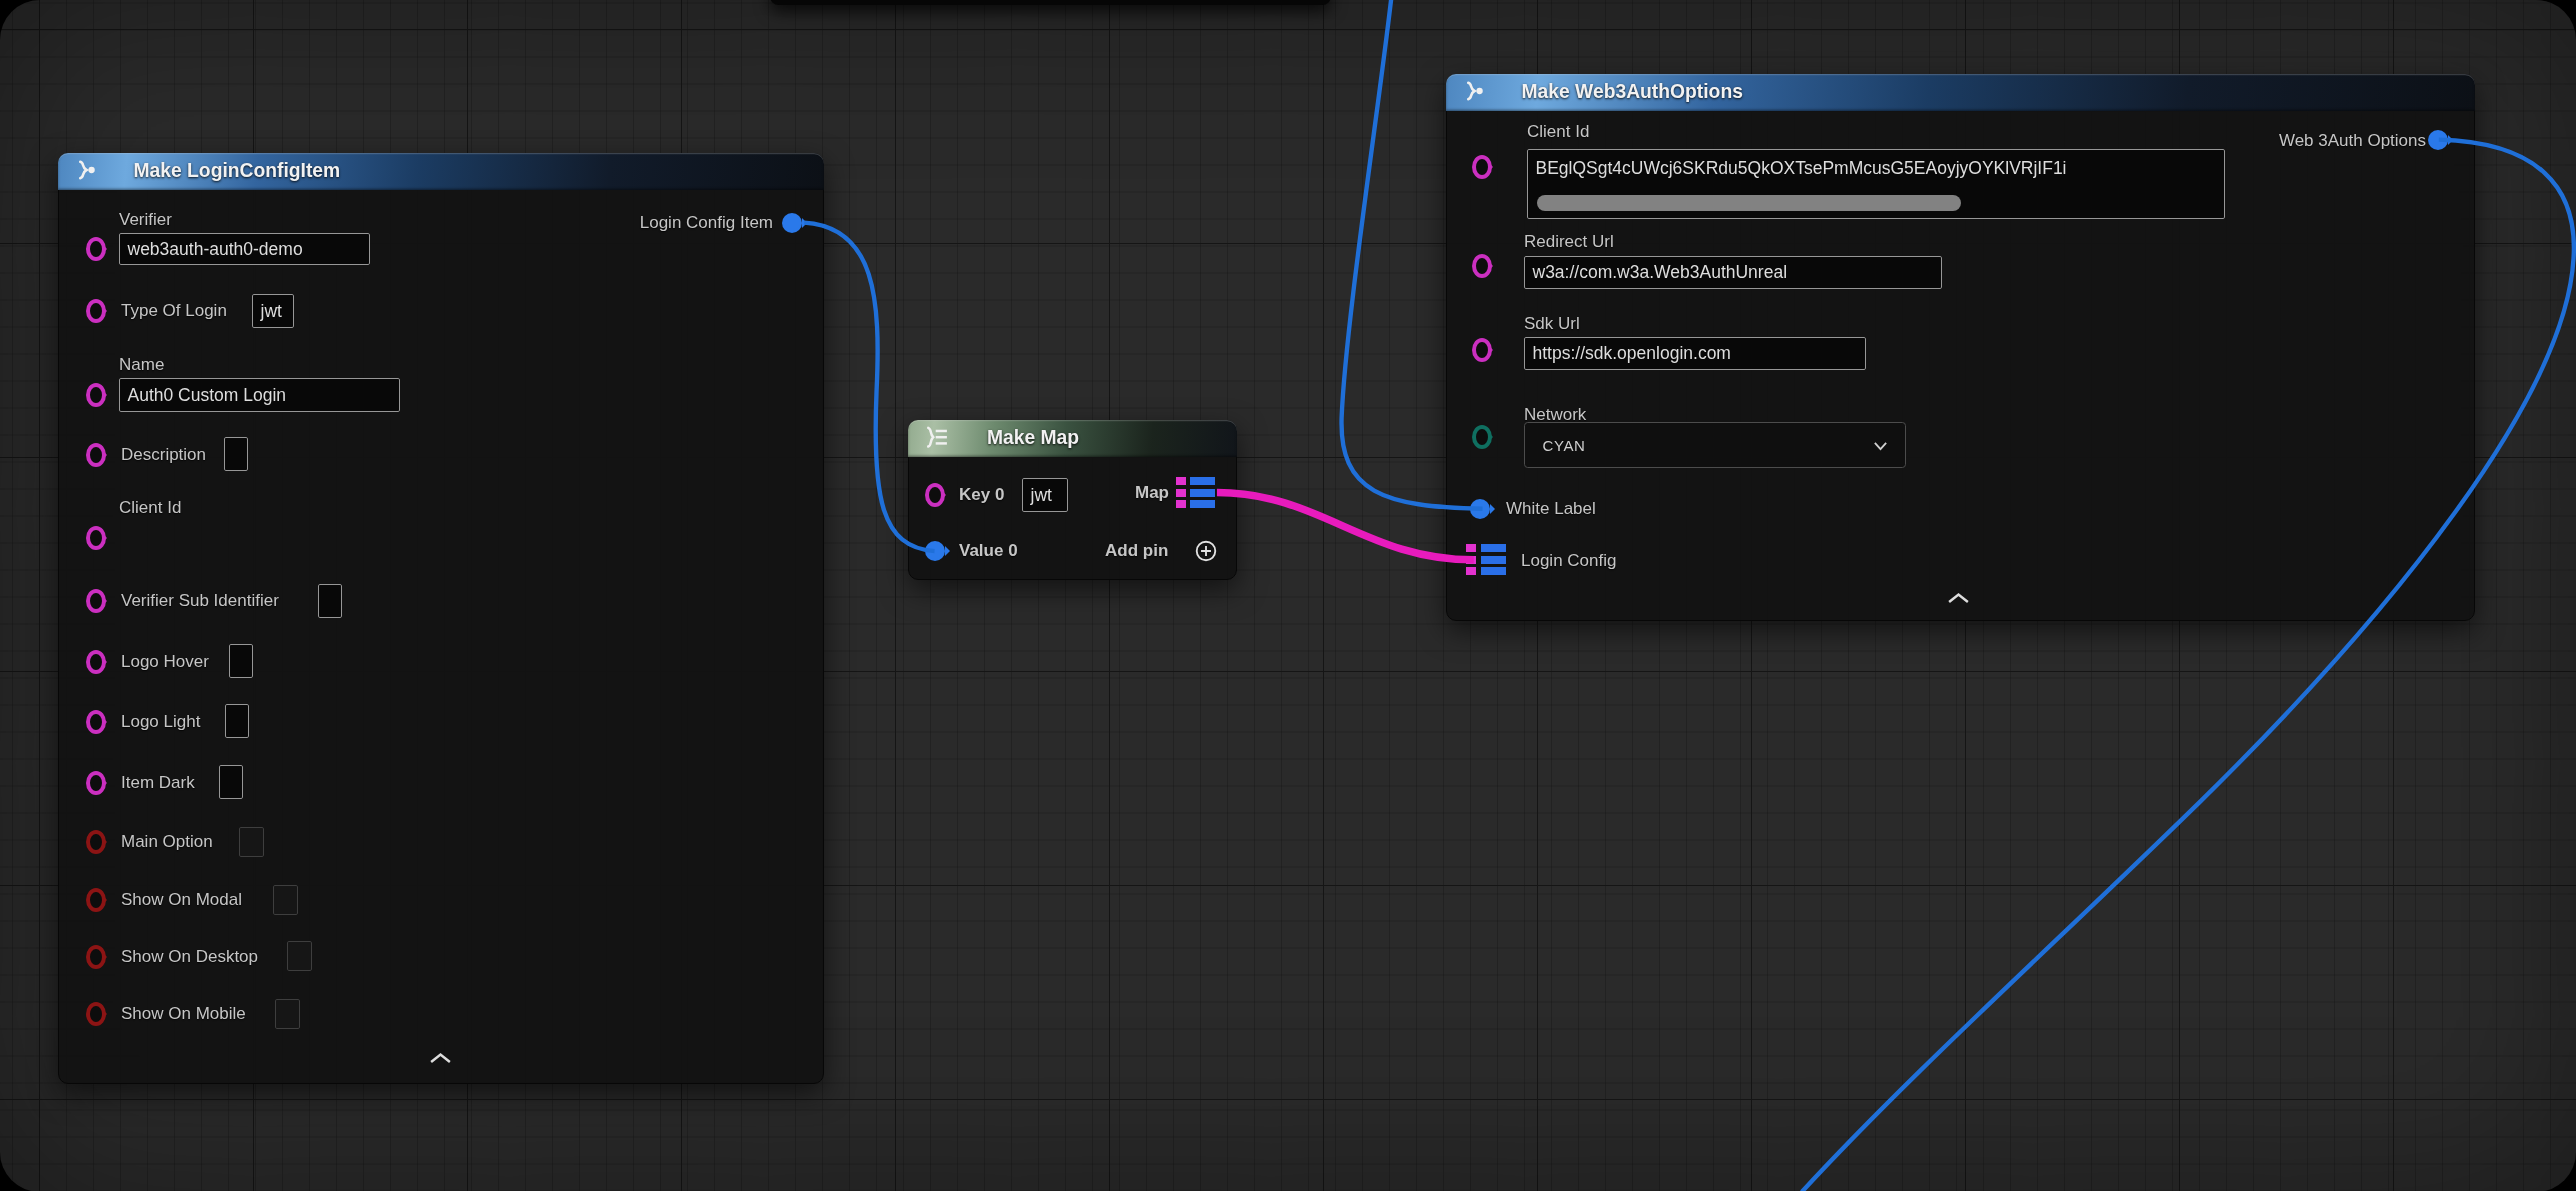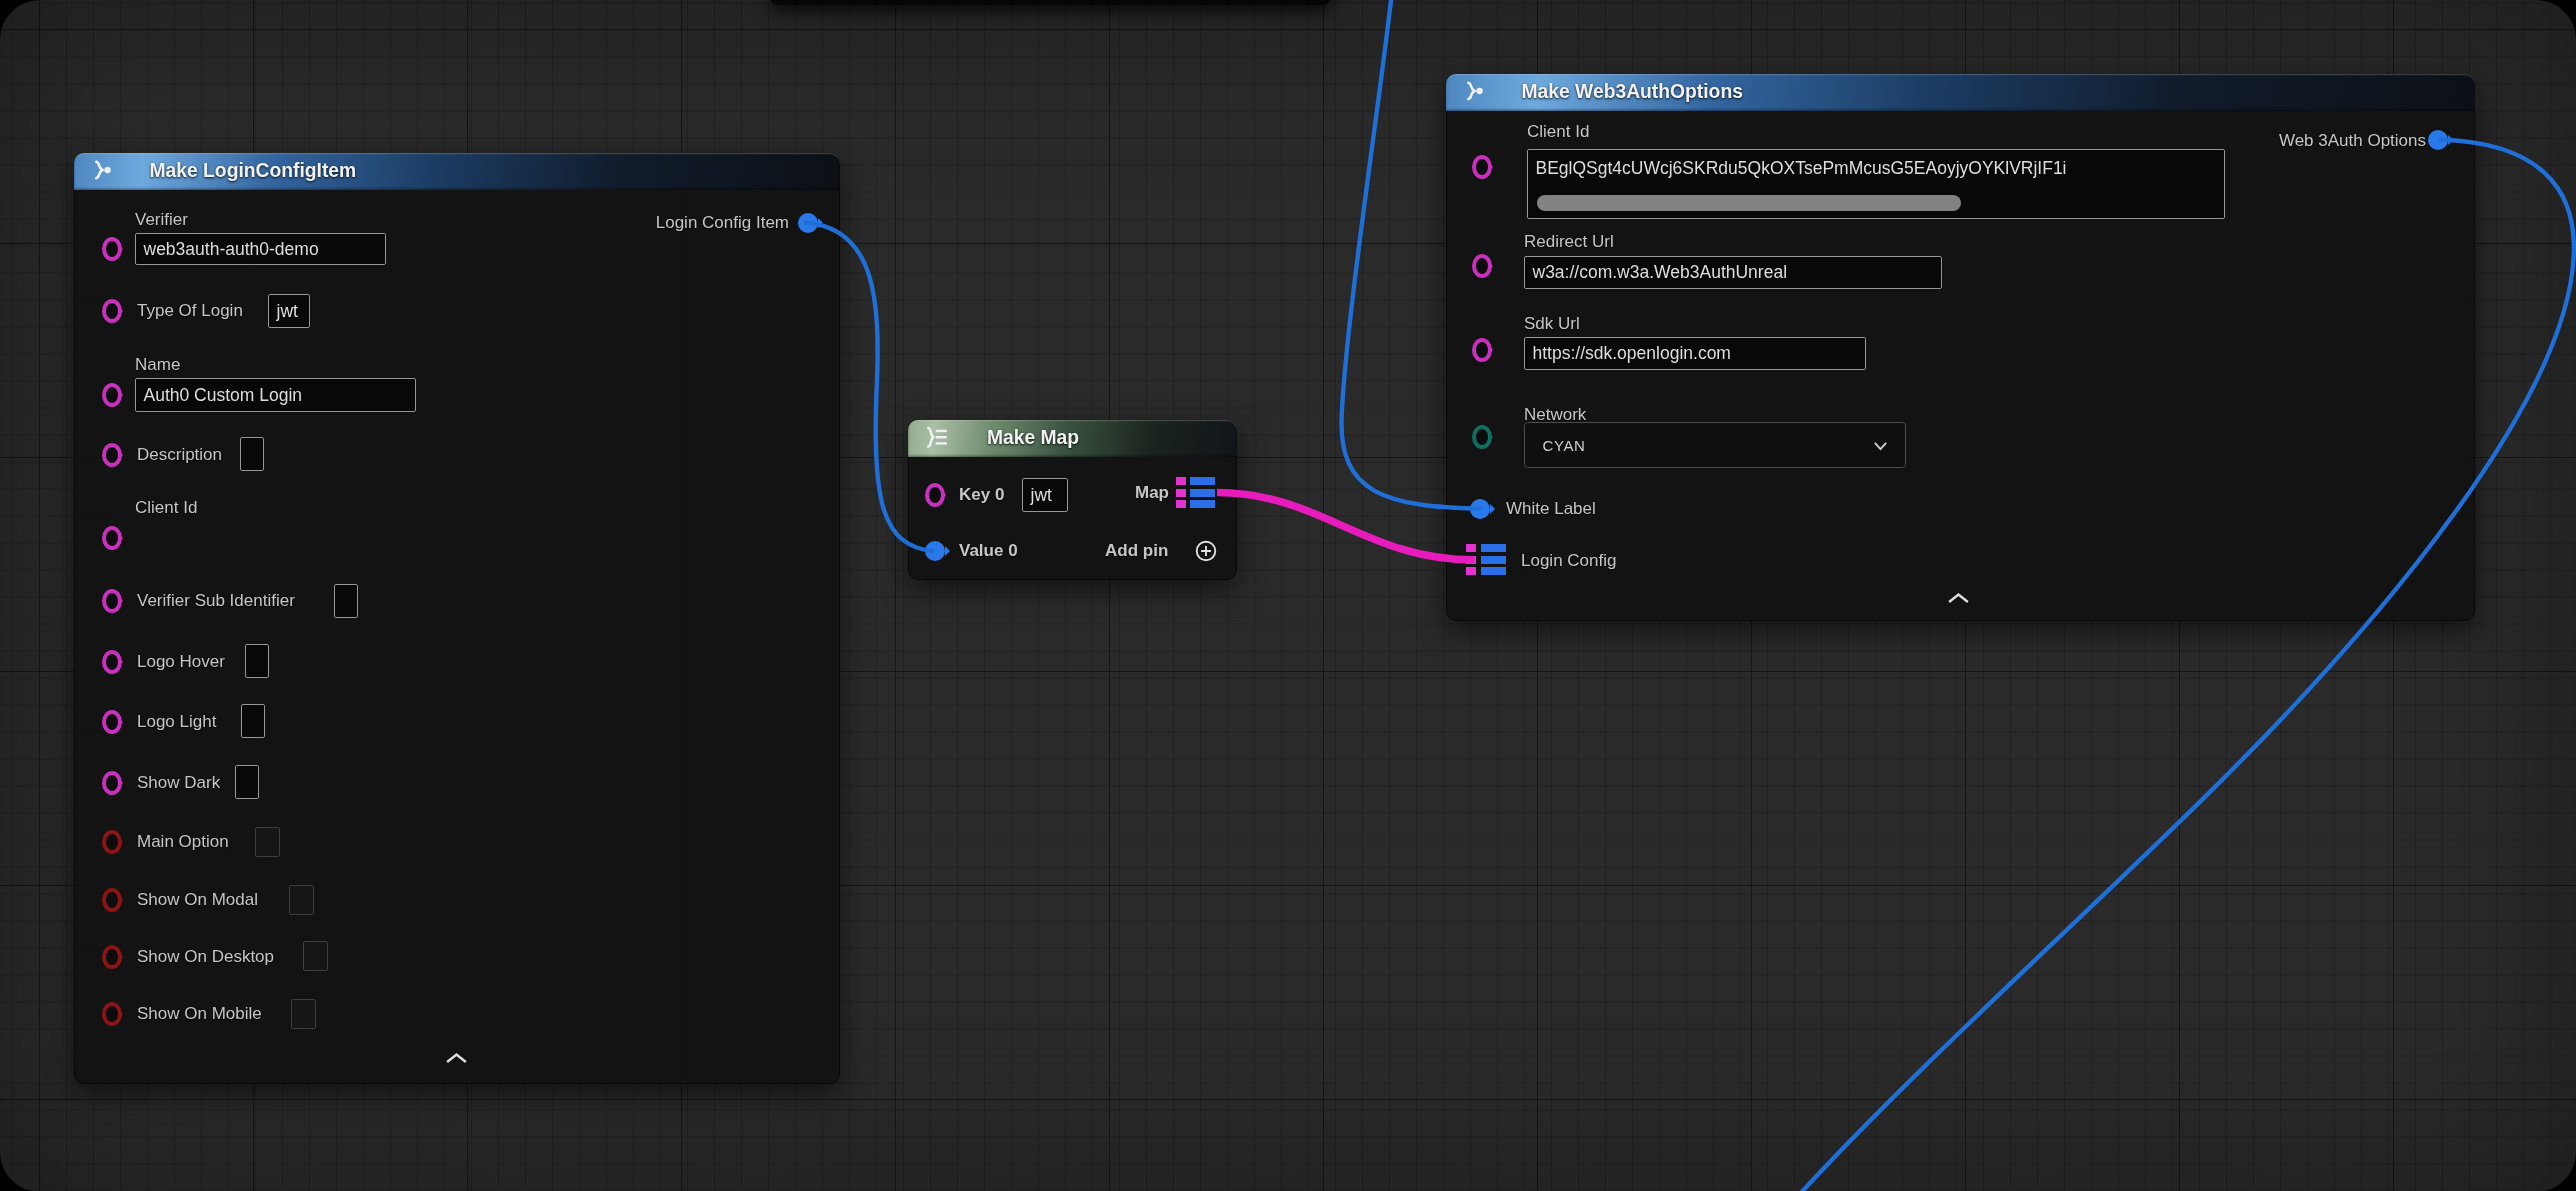--- a/index.html
+++ b/index.html
@@ -48,21 +48,21 @@
   .wires{position:absolute;left:0;top:0;z-index:3;pointer-events:none;}
   .bigtext{display:block;}
 </style>
 </head>
 <body>
 
 <div class="screen">
 
   <div class="topbar"></div>
 
-  <div class="node" style="left:74px;top:153px;width:764px;height:929px;">
+  <div class="node" style="left:58px;top:153px;width:764px;height:929px;">
     <div class="hd hd-blue">
       <span>
         <svg width="24" height="24" viewBox="0 0 38 38">
             <path d="M13 6 C20 8 15 15 23 19 C15 23 20 30 13 32" fill="none" stroke="#f0f0f0" stroke-width="4" stroke-linecap="round"></path>
             <circle cx="31" cy="19" r="5" fill="#f0f0f0"></circle>
           </svg>
       </span>
       <span class="title">Make LoginConfigItem</span>
     </div>
 
@@ -94,21 +94,21 @@
 
     <span class="pin hollow" style="left:27.4px;top:496px;color:#cb2fc0;"></span>
     <span class="lbl" style="left:62px;top:496px;">Logo Hover</span>
     <div class="tbox" style="left:170px;top:490px;width:24px;height:34px;"></div>
 
     <span class="pin hollow" style="left:27.4px;top:556px;color:#cb2fc0;"></span>
     <span class="lbl" style="left:62px;top:556px;">Logo Light</span>
     <div class="tbox" style="left:166px;top:550px;width:24px;height:34px;"></div>
 
     <span class="pin hollow" style="left:27.4px;top:617px;color:#cb2fc0;"></span>
-    <span class="lbl" style="left:62px;top:617px;">Show Dark</span>
+    <span class="lbl" style="left:62px;top:617px;">Item Dark</span>
     <div class="tbox" style="left:160px;top:611px;width:24px;height:34px;"></div>
 
     <span class="pin hollow" style="left:27.4px;top:676px;color:#8c1414;"></span>
     <span class="lbl" style="left:62px;top:676px;">Main Option</span>
     <div class="cbox" style="left:180px;top:673px;width:25px;height:30px;"></div>
 
     <span class="pin hollow" style="left:27.4px;top:734px;color:#8c1414;"></span>
     <span class="lbl" style="left:62px;top:734px;">Show On Modal</span>
     <div class="cbox" style="left:214px;top:731px;width:25px;height:30px;"></div>
 

